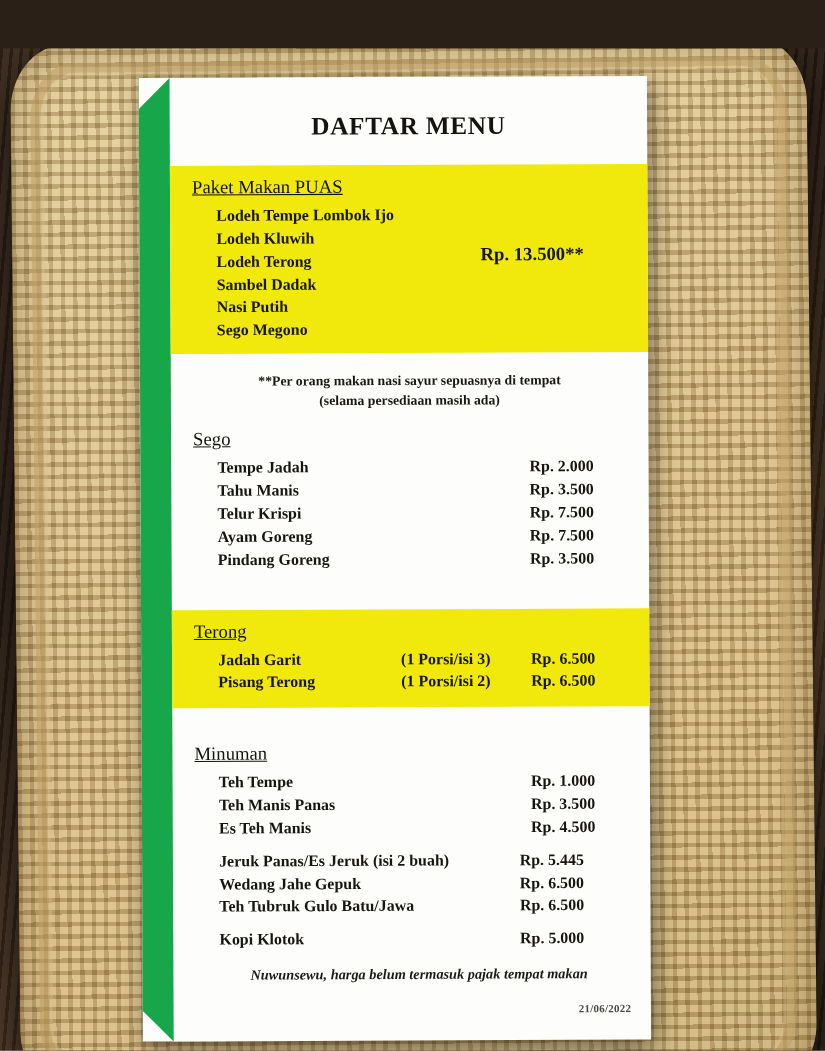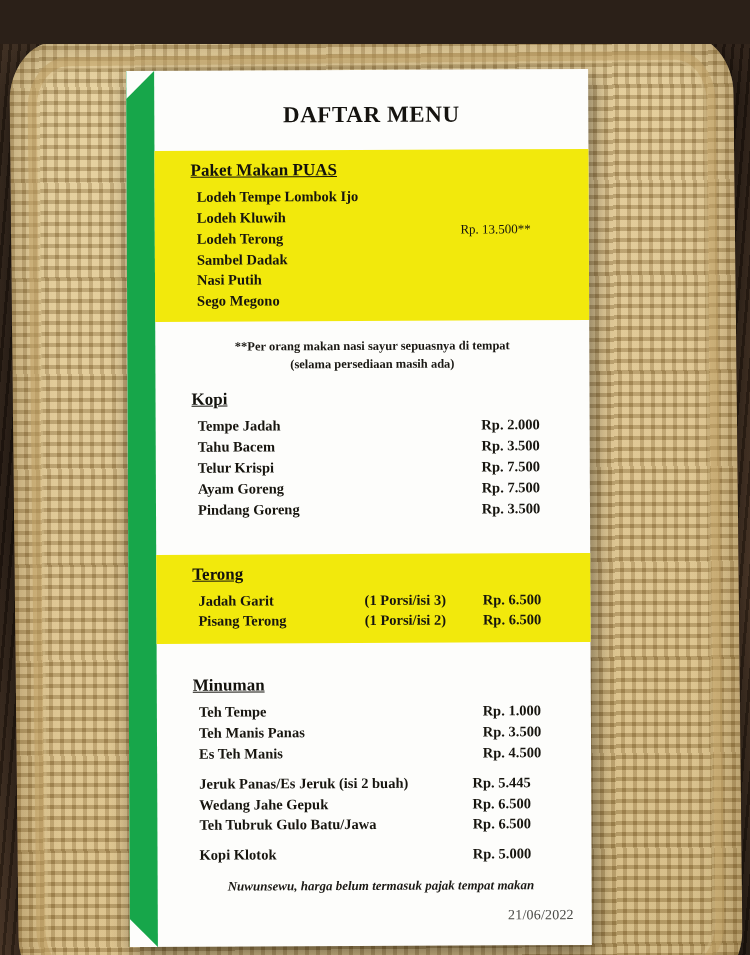--- a/index.html
+++ b/index.html
@@ -116,47 +116,47 @@
 
   
   .yellow-block {
     background: #f2e90c;
     padding: 8px 0 10px 0;
   }
   .yellow-block.second { padding: 8px 0 12px 0; }
 
   .section-head {
     font-size: 17px;
-    font-weight: bold;
+    font-weight: normal;
     color: #13120d;
     text-decoration: underline;
     margin: 2px 0 6px 0;
-    padding-left: 36px;
+    padding-left: 20px;
     display: inline-block;
   }
   .section-head.plain { text-decoration: underline; }
 
   .rows { width: 100%; border-collapse: collapse; }
   .rows td {
     font-size: 14.5px;
     font-weight: bold;
     color: #17150f;
     padding: 1px 0;
     line-height: 1.30;
     vertical-align: top;
   }
   .rows td.name { padding-left: 42px; width: 170px; white-space: nowrap; }
   .rows td.mid   { width: 120px; white-space: nowrap; }
   .rows td.price { width: 110px; white-space: nowrap; }
 
   .price-single {
     position: absolute;
     right: 58px;
-    font-size: 13px;
-    font-weight: normal;
+    font-size: 17px;
+    font-weight: bold;
     color: #17150f;
   }
 
   .note {
     text-align: center;
     font-size: 12.5px;
     font-weight: bold;
     color: #1a1813;
     line-height: 1.45;
     margin: 16px 20px 14px 20px;
@@ -170,22 +170,22 @@
     bottom: 52px;
     font-size: 13px;
     font-style: italic;
     font-weight: bold;
     color: #1b1915;
   }
   .date-stamp {
     position: absolute;
     right: 18px;
     bottom: 22px;
-    font-size: 14px;
-    font-weight: normal;
+    font-size: 10px;
+    font-weight: bold;
     color: #4a4a46;
     letter-spacing: 0.2px;
   }
 
   .paket-wrap { position: relative; }
 </style>
 </head>
 <body>
 
 <div class="scene">
@@ -229,30 +229,30 @@
         </tbody>
           </table>
       </div>
 
       <div class="note">
         <div>**Per orang makan nasi sayur sepuasnya di tempat</div>
         <div>(selama persediaan masih ada)</div>
       </div>
 
       <div>
-        <div class="section-head plain">Kopi</div>
+        <div class="section-head plain">Sego</div>
         <table class="rows">
           <tbody>
               <tr>
             <td class="name">Tempe Jadah</td>
             <td class="mid"></td>
             <td class="price">Rp. 2.000</td>
           </tr>
           <tr>
-            <td class="name">Tahu Bacem</td>
+            <td class="name">Tahu Manis</td>
             <td class="mid"></td>
             <td class="price">Rp. 3.500</td>
           </tr>
           <tr>
             <td class="name">Telur Krispi</td>
             <td class="mid"></td>
             <td class="price">Rp. 7.500</td>
           </tr>
           <tr>
             <td class="name">Ayam Goreng</td>

